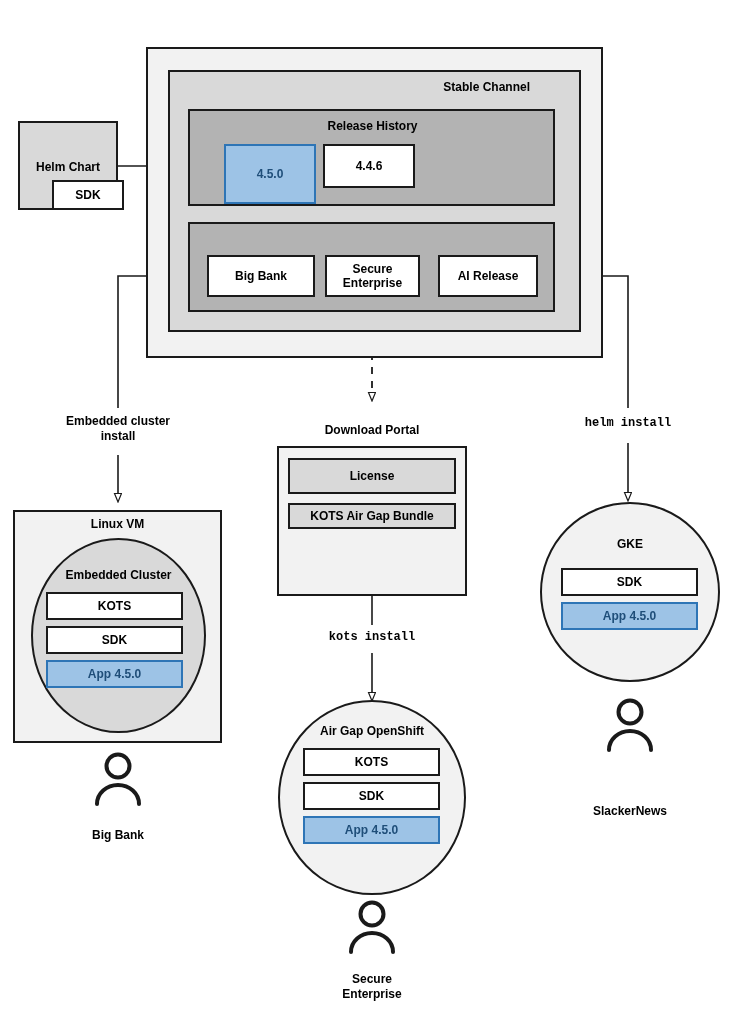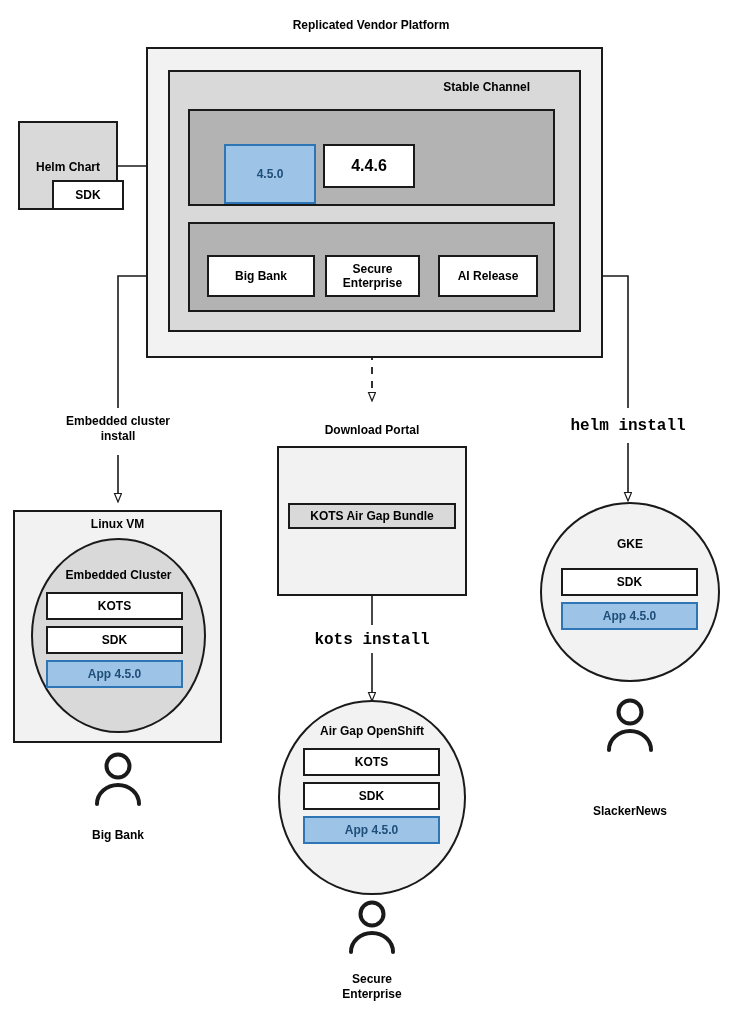--- a/index.html
+++ b/index.html
@@ -15,21 +15,21 @@
   .f-l3{background:#b3b3b3;}
   .f-blue{background:#9dc3e6;border-color:#2e75b6;}
   .t-blue{color:#1f4e79;}
   .ctr{display:flex;align-items:center;justify-content:center;
        text-align:center;font-weight:bold;line-height:1.2;}
   .ell{position:absolute;box-sizing:border-box;border:2px solid #1a1a1a;
        border-radius:50%;}
   .mono{font-family:"Liberation Mono",monospace;font-weight:bold;
         letter-spacing:0px;}
   .s12{font-size:12px;}
-  .s13{font-size:16px;}
+  .s13{font-size:12px;}
   svg.lines{position:absolute;left:0;top:0;width:734px;height:1026px;
             pointer-events:none;overflow:visible;}
 </style>
 </head>
 <body>
 
 <div id="canvas">
 
   <svg class="lines" viewBox="0 0 734 1026">
     <defs>
@@ -55,28 +55,28 @@
       <path d="M372,596 L372,625" stroke="#1a1a1a" stroke-width="1.6" fill="none"></path>
       <path d="M372,653 L372,700" stroke="#1a1a1a" stroke-width="1.6" fill="none" marker-end="url(#ah)"></path>
     </g>
 
     <g>
       <path d="M538,276 L628,276 L628,408" stroke="#1a1a1a" stroke-width="1.6" fill="none"></path>
       <path d="M628,443 L628,500" stroke="#1a1a1a" stroke-width="1.6" fill="none" marker-end="url(#ah)"></path>
     </g>
   </svg>
 
-  <div class="lbl s12" style="left:221px;top:18px;width:300px;">Replicated Vendor Platform</div>
 
   <div class="box f-l1" style="left:146px;top:47px;width:457px;height:311px;"></div>
 
   <div class="box f-l2" style="left:168px;top:70px;width:413px;height:262px;"></div>
   <div class="lbl s12" style="left:220px;top:80px;width:310px;text-align:right;">Stable Channel</div>
 
   <div class="box f-l3" style="left:188px;top:109px;width:367px;height:97px;"></div>
+  <div class="lbl s12" style="left:230px;top:119px;width:285px;">Release History</div>
 
   <div class="box f-blue ctr s12 t-blue" style="left:224px;top:144px;width:92px;height:60px;">4.5.0</div>
   <div class="box f-white ctr s13" style="left:323px;top:144px;width:92px;height:44px;">4.4.6</div>
 
   <div class="box f-l3" style="left:188px;top:222px;width:367px;height:90px;"></div>
 
   <div class="box f-white ctr s12" style="left:207px;top:255px;width:108px;height:42px;">Big Bank</div>
   <div class="box f-white ctr s12" style="left:325px;top:255px;width:95px;height:42px;white-space:pre-line;">Secure
 Enterprise</div>
   <div class="box f-white ctr s12" style="left:438px;top:255px;width:100px;height:42px;">AI Release</div>
@@ -85,20 +85,21 @@
   <div class="lbl s12" style="left:18px;top:160px;width:100px;">Helm Chart</div>
   <div class="box f-white ctr s12" style="left:52px;top:180px;width:72px;height:30px;">SDK</div>
 
   <div class="lbl s12" style="left:43px;top:414px;width:150px;">Embedded cluster
 install</div>
   <div class="lbl mono s13" style="left:553px;top:416px;width:150px;">helm install</div>
   <div class="lbl mono s13" style="left:297px;top:630px;width:150px;">kots install</div>
 
   <div class="lbl s12" style="left:297px;top:423px;width:150px;">Download Portal</div>
   <div class="box f-l1" style="left:277px;top:446px;width:190px;height:150px;"></div>
+  <div class="box f-l2 ctr s12" style="left:288px;top:458px;width:168px;height:36px;">License</div>
   <div class="box f-l2 ctr s12" style="left:288px;top:503px;width:168px;height:26px;">KOTS Air Gap Bundle</div>
 
   <div class="box f-l1" style="left:13px;top:510px;width:209px;height:233px;"></div>
   <div class="lbl s12" style="left:13px;top:517px;width:209px;">Linux VM</div>
   <div class="ell f-l2" style="left:31px;top:538px;width:175px;height:195px;"></div>
   <div class="lbl s12" style="left:31px;top:568px;width:175px;">Embedded Cluster</div>
   <div class="box f-white ctr s12" style="left:46px;top:592px;width:137px;height:28px;">KOTS</div>
   <div class="box f-white ctr s12" style="left:46px;top:626px;width:137px;height:28px;">SDK</div>
   <div class="box f-blue ctr s12 t-blue" style="left:46px;top:660px;width:137px;height:28px;">App 4.5.0</div>
 

